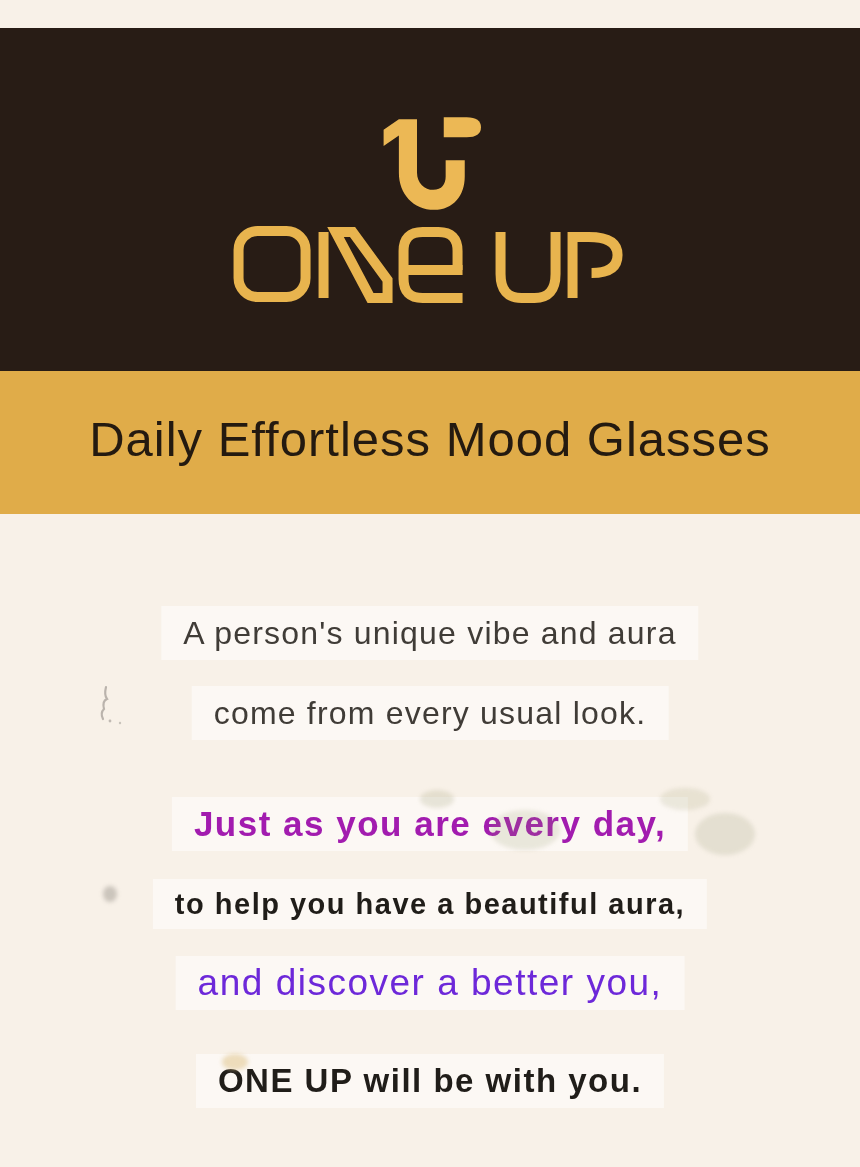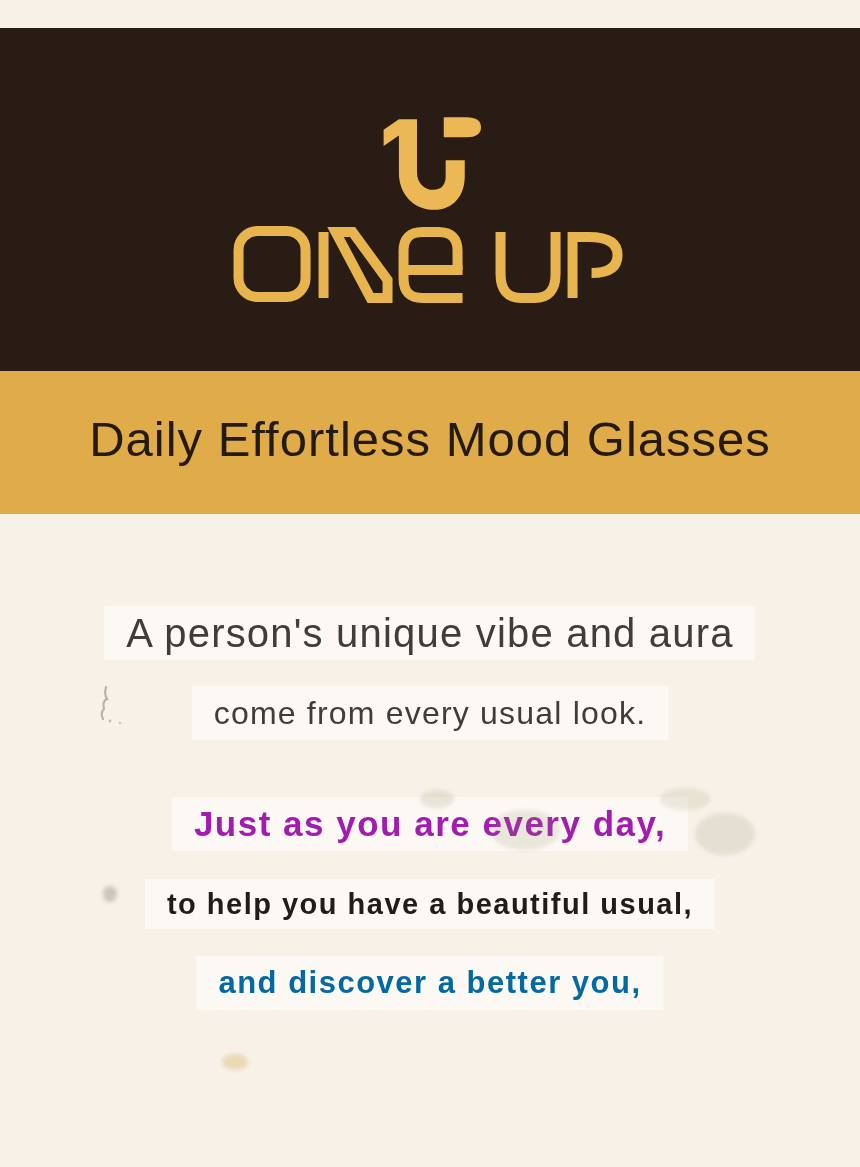--- a/index.html
+++ b/index.html
@@ -69,21 +69,21 @@
   .copy-line {
     position: absolute;
     left: 50%;
     transform: translateX(-50%);
     white-space: nowrap;
     background: rgba(255, 255, 255, 0.5);
     padding: 0 22px;
   }
   .line-0 {
     top: 92px;
-    font-size: 40px;
+    font-size: 32px;
     line-height: 54px;
     letter-spacing: 1.2px;
     color: #403c37;
     font-weight: 400;
   }
   .line-1 {
     top: 172px;
     font-size: 32px;
     line-height: 54px;
     letter-spacing: 1.2px;
@@ -101,25 +101,25 @@
   .line-3 {
     top: 365px;
     font-size: 29px;
     line-height: 50px;
     letter-spacing: 1.5px;
     color: #201d19;
     font-weight: 700;
   }
   .line-4 {
     top: 442px;
-    font-size: 31px;
-    line-height: 54px;
-    letter-spacing: 1.5px;
-    color: #0369a1;
-    font-weight: 700;
+    font-size: 37px;
+    line-height: 54px;
+    letter-spacing: 1.5px;
+    color: #6d28d9;
+    font-weight: 400;
   }
   .line-5 {
     top: 540px;
     font-size: 33px;
     line-height: 54px;
     letter-spacing: 1.5px;
     color: #201d19;
     font-weight: 700;
   }
 
@@ -179,22 +179,23 @@
   </div>
 
   <div class="banner">
     <div class="banner-title">Daily Effortless Mood Glasses</div>
   </div>
 
   <div class="content">
     <div class="copy-line line-0">A person's unique vibe and aura</div>
     <div class="copy-line line-1">come from every usual look.</div>
     <div class="copy-line line-2">Just as you are every day,</div>
-    <div class="copy-line line-3">to help you have a beautiful usual,</div>
+    <div class="copy-line line-3">to help you have a beautiful aura,</div>
     <div class="copy-line line-4">and discover a better you,</div>
+    <div class="copy-line line-5">ONE UP will be with you.</div>
   </div>
 
   <div class="footer-strip"></div>
 
   <div class="stain stain-a"></div>
   <div class="stain stain-b"></div>
   <div class="stain stain-c"></div>
   <div class="stain stain-d"></div>
   <div class="stain stain-e"></div>
   <div class="stain stain-f"></div>

